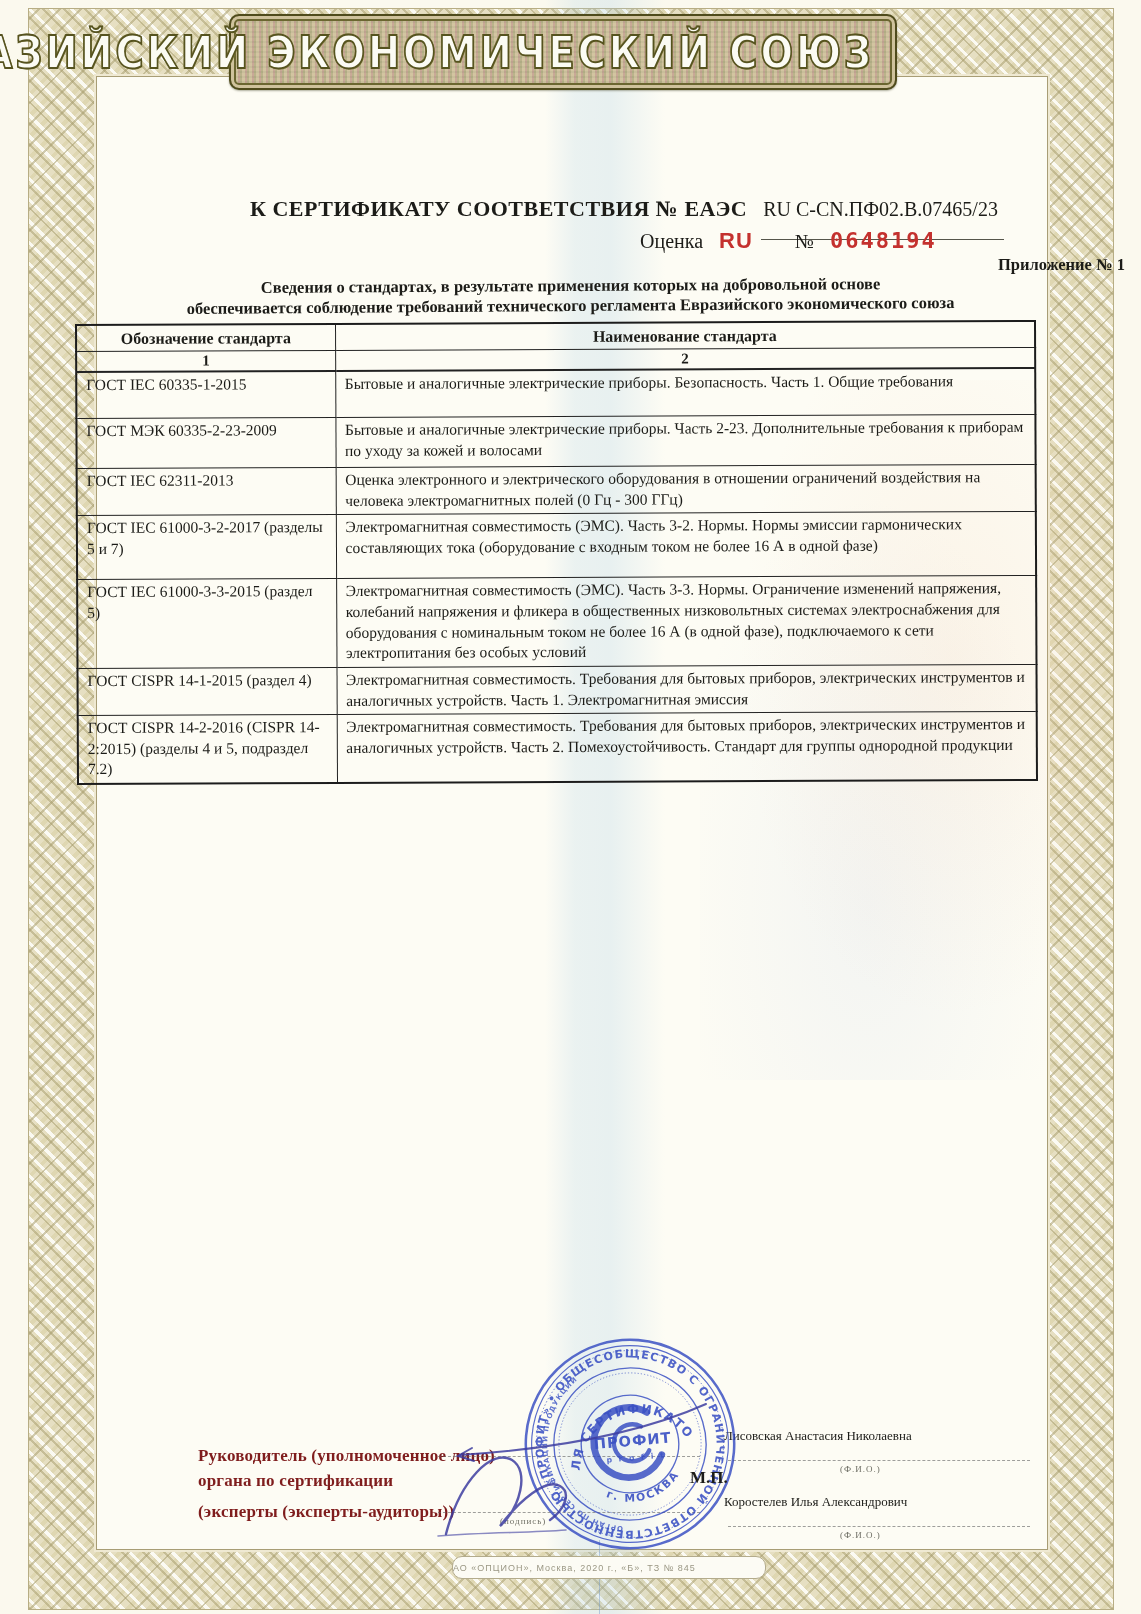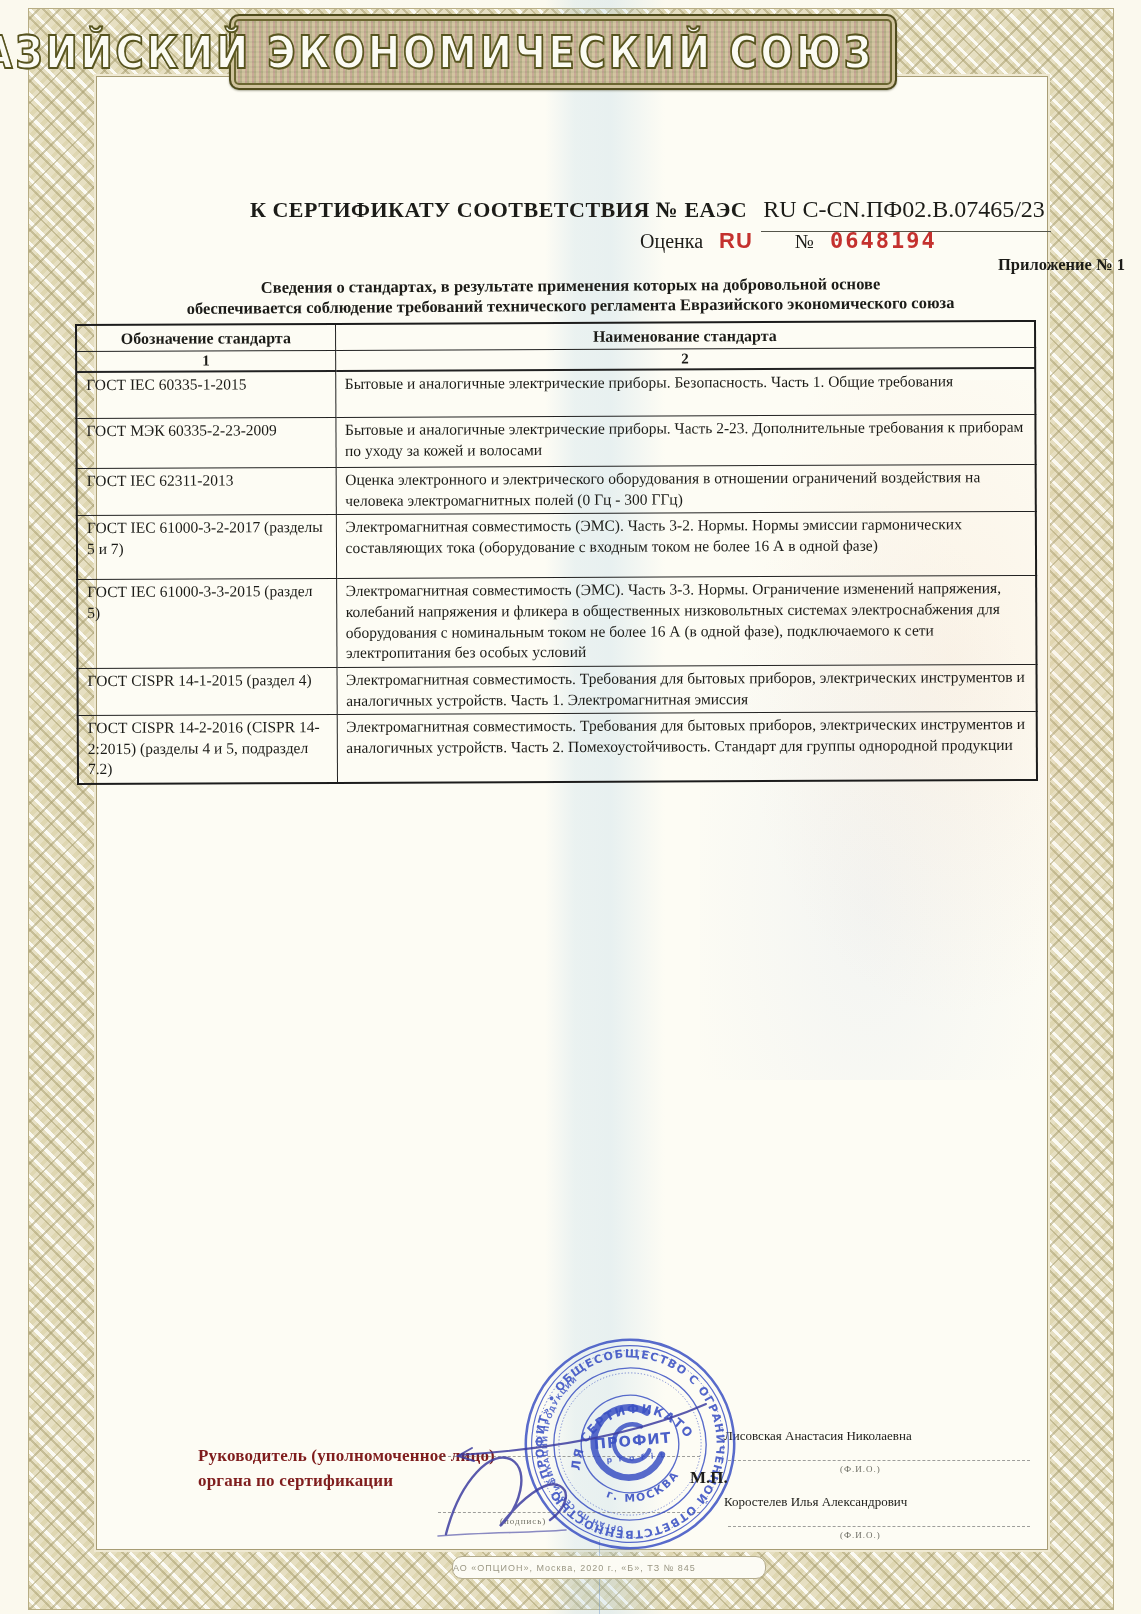--- a/index.html
+++ b/index.html
@@ -33,21 +33,21 @@
     box-shadow: inset 0 0 0 3px #cfc29c, inset 0 0 0 5px #6b6630, 0 1px 2px rgba(60,60,30,.4);
     display:flex;align-items:center;justify-content:flex-end;z-index:6;}
   .banner span{font-family:"DejaVu Sans","Liberation Sans",sans-serif;font-weight:bold;font-size:40px;
     letter-spacing:3px;color:#fbfbf3;-webkit-text-stroke:1.6px #56531f;
     text-shadow:1px 1px 0 #7a7536,-1px -1px 0 #8a844a;transform:scale(.96,1.12);white-space:nowrap;}
   
   .abs{position:absolute;}
   .doc-title{left:0;right:0;top:112px;text-align:center;font-size:34px;font-weight:bold;letter-spacing:6px;color:#24241e;}
   .subtitle-row{left:250px;top:196px;white-space:nowrap;font-size:22px;}
   .subtitle-label{font-weight:bold;letter-spacing:.5px;}
-  .cert-number{font-size:24px;margin-left:14px;border-bottom:1.5px solid #55554a;padding:0 6px 9px 2px;}
+  .cert-number{font-size:20px;margin-left:14px;border-bottom:1.5px solid #55554a;padding:0 6px 19px 2px;}
   .series-row{left:640px;top:228px;white-space:nowrap;font-size:20px;}
   .series-label{margin-right:16px;}
   .series-ru{color:#c4312e;font-weight:bold;font-size:22px;font-family:Liberation Sans, sans-serif;letter-spacing:1px;margin-right:42px;}
   .num-sign{margin-right:16px;}
   .blank-number{color:#c4312e;font-weight:bold;font-size:22px;font-family:"DejaVu Sans Mono",monospace;letter-spacing:2px;}
   .appendix-heading{left:0;right:16px;top:255px;text-align:right;font-size:16.5px;font-weight:bold;}
   .desc1{left:0;right:0;top:276px;text-align:center;font-size:16.5px;font-weight:bold;transform:rotate(-.35deg);}
   .desc2{left:0;right:0;top:296px;text-align:center;font-size:16.5px;font-weight:bold;transform:rotate(-.45deg);}
   
   table.std{position:absolute;left:76px;top:322px;width:959px;border-collapse:collapse;table-layout:fixed;
@@ -155,20 +155,21 @@
     </tr>
     <tr class="r7">
       <td class="desig">ГОСТ CISPR 14-2-2016 (CISPR 14-2:2015) (разделы 4 и 5, подраздел 7.2)</td>
       <td>Электромагнитная совместимость. Требования для бытовых приборов, электрических инструментов и аналогичных устройств. Часть 2. Помехоустойчивость. Стандарт для группы однородной продукции</td>
     </tr>
   </tbody>
     </table>
 
   <div class="abs sig-label lbl-head">Руководитель (уполномоченное лицо) органа по сертификации</div>
   <div class="abs sig-label lbl-expert">
+    <div>(эксперты (эксперты-аудиторы))</div>
   </div>
 
   <div class="abs dash sigline1"></div>
   <div class="abs dash sigline2"></div>
   <div class="abs caption cap-sign">(подпись)</div>
 
   <div class="abs name name1">Лисовская Анастасия Николаевна</div>
   <div class="abs dash fioline1"></div>
   <div class="abs caption cap-fio1">(Ф.И.О.)</div>
   <div class="abs name name2">Коростелев Илья Александрович</div>

